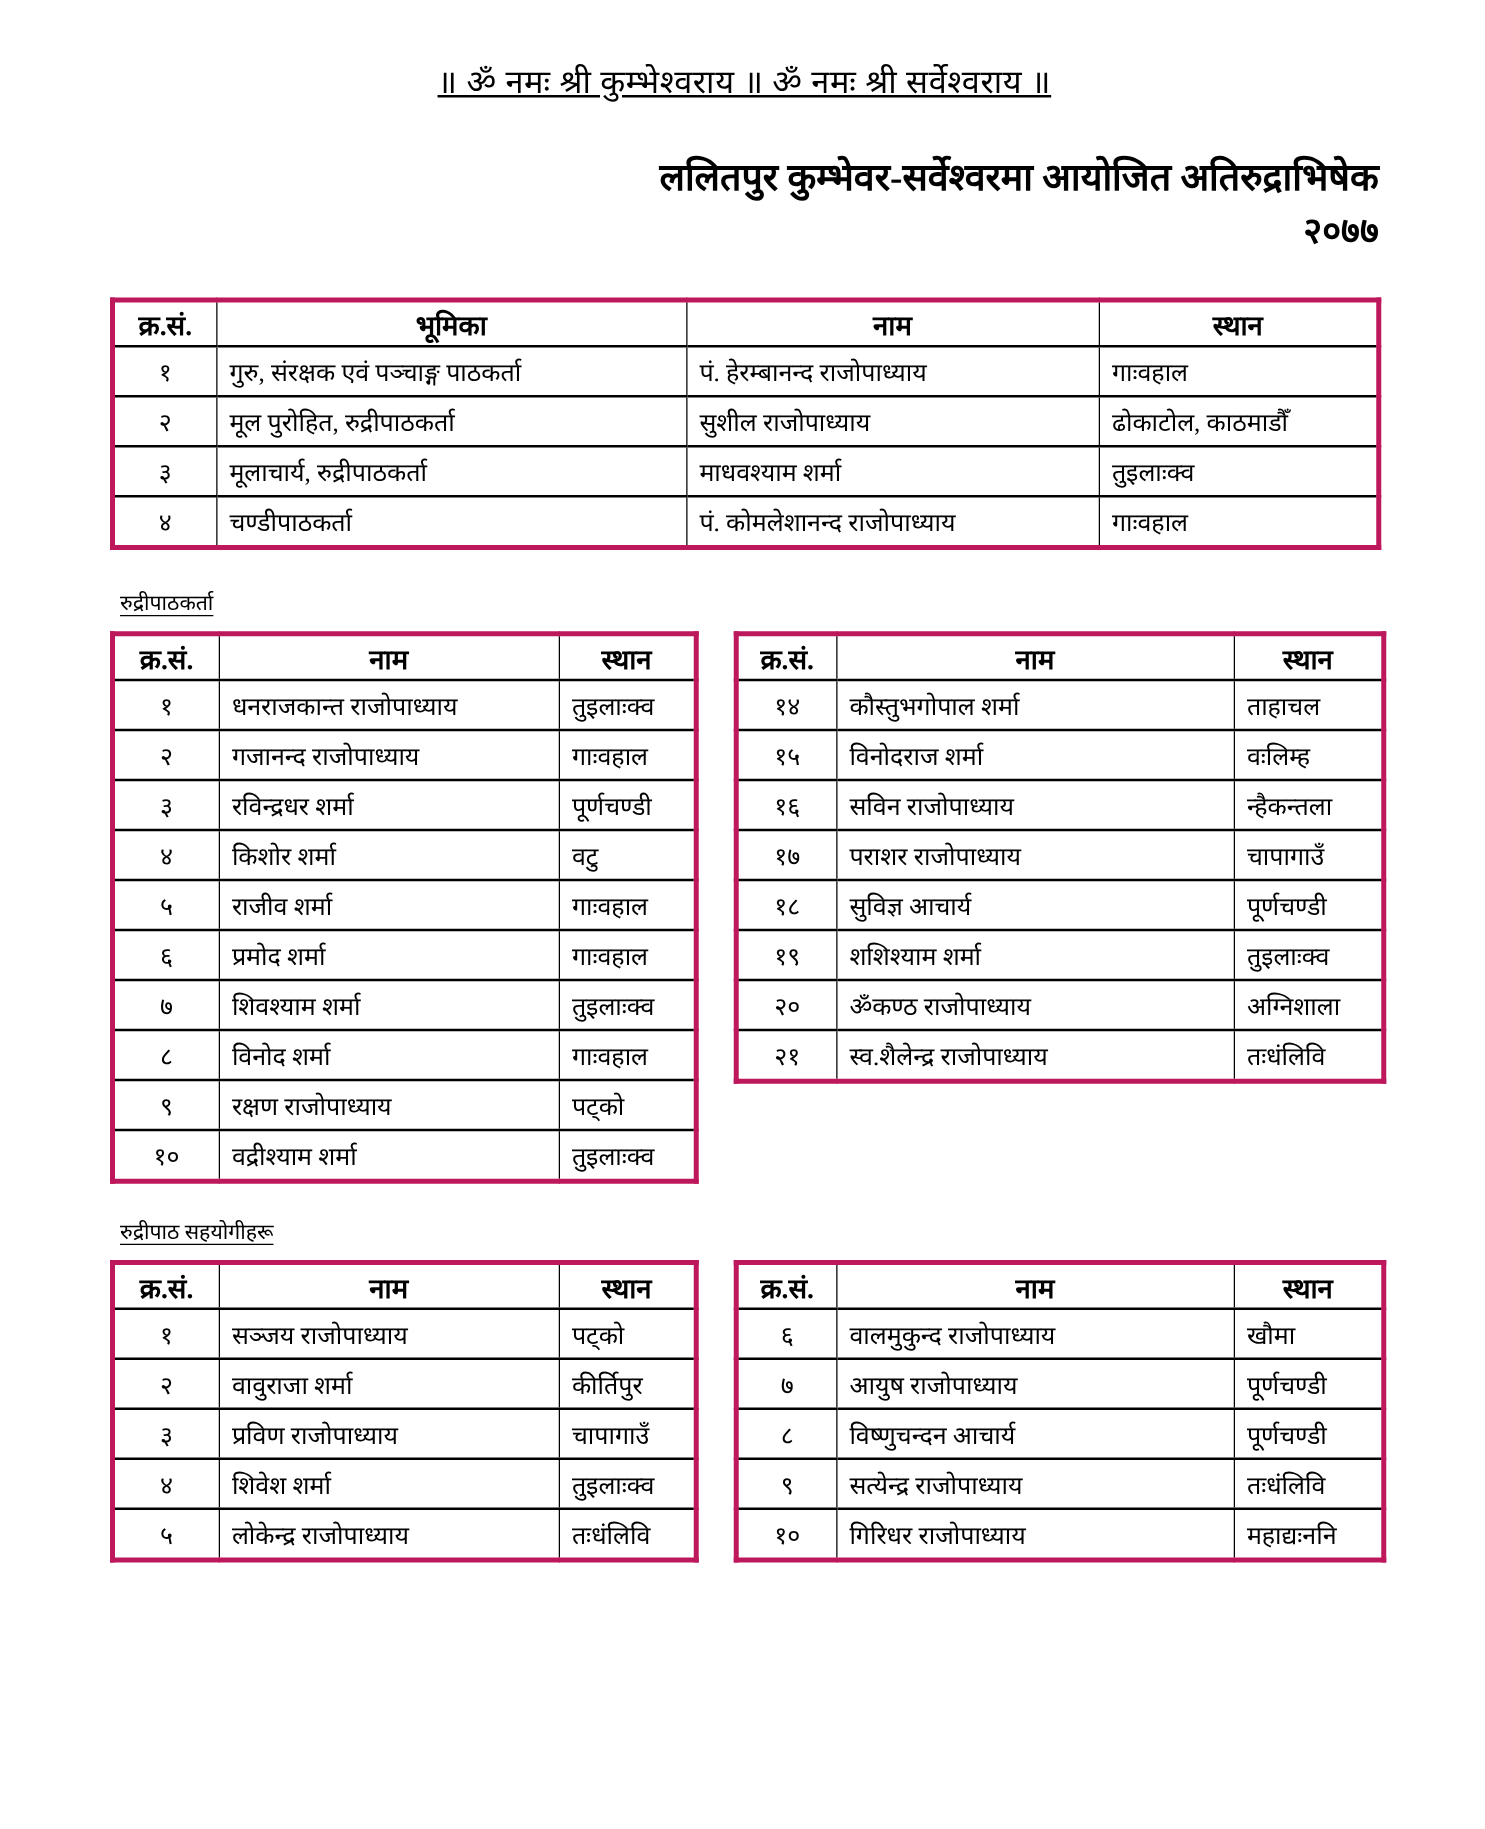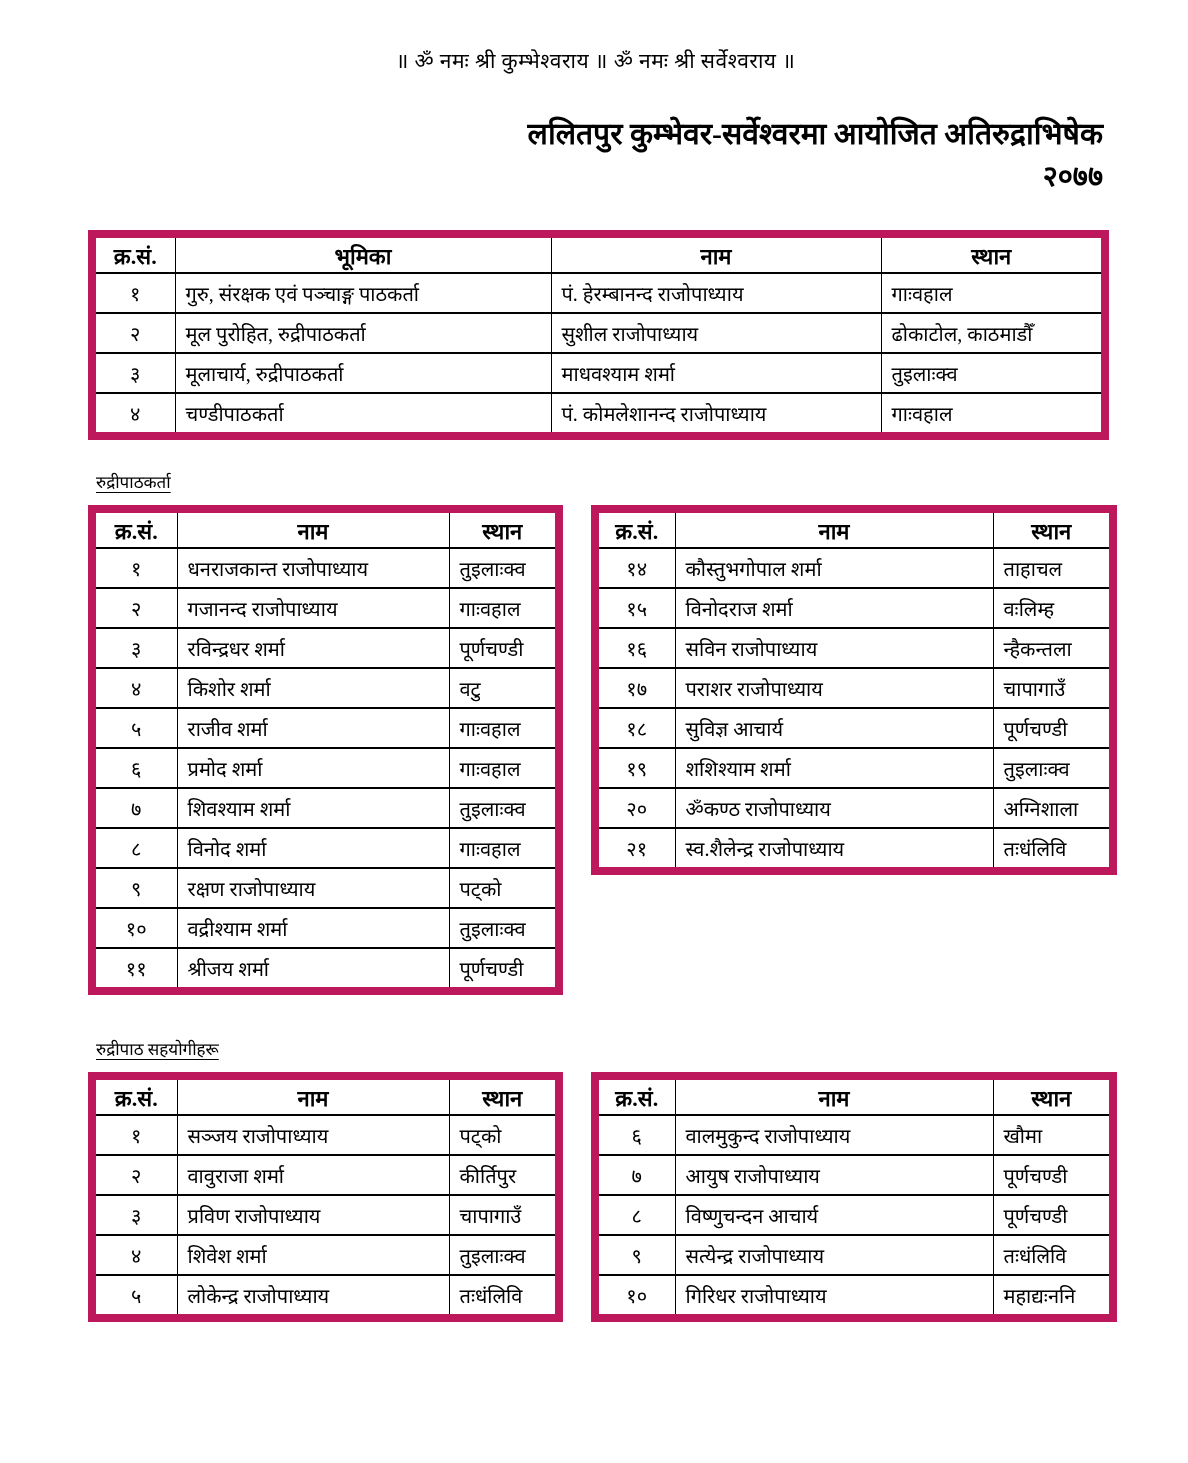--- a/index.html
+++ b/index.html
@@ -6,37 +6,38 @@
   body {
     width:1188px; height:1463px;
     font-family:"Liberation Serif","DejaVu Serif",serif;
     color:#000;
     -webkit-font-smoothing:antialiased;
   }
   .page { width:1015px; margin-left:88px; }
   .invocation {
     padding-top:46px;
     text-align:center;
-    font-size:21px;
+    font-size:26px;
     letter-spacing:0.5px;
+    text-decoration:underline;
   }
   .title {
     margin-top:38px;
     text-align:right;
     font-size:30px;
     font-weight:bold;
   }
   .year {
     margin-top:2px;
     text-align:right;
     font-size:29px;
     font-weight:bold;
   }
   table { border-collapse:collapse; table-layout:fixed; }
-  table.doc-table { border:8px solid #be185d; }
+  table.doc-table { border:4px solid #be185d; }
   .doc-table th, .doc-table td {
     border-left:1px solid #000;
     border-right:1px solid #000;
     border-top:2px solid #000;
     border-bottom:2px solid #000;
     font-size:20px;
     padding:0 6px;
     overflow:hidden;
     white-space:nowrap;
   }
@@ -184,25 +185,20 @@
           <tr>
             <td class="col-sn">९</td>
             <td class="col-txt">रक्षण राजोपाध्याय</td>
             <td class="col-txt">पट्को</td>
           </tr>
           <tr>
             <td class="col-sn">१०</td>
             <td class="col-txt">वद्रीश्याम शर्मा</td>
             <td class="col-txt">तुइलाःक्व</td>
           </tr>
-          <tr>
-            <td class="col-sn">११</td>
-            <td class="col-txt">श्रीजय शर्मा</td>
-            <td class="col-txt">पूर्णचण्डी</td>
-          </tr>
         </tbody>
       </table>
     <table class="doc-table side-table right-table">
       <colgroup>
           <col style="width:80px">
           <col style="width:318px">
           <col style="width:120px">
         </colgroup>
     <thead>
           <tr>
@@ -249,21 +245,21 @@
           </tr>
           <tr>
             <td class="col-sn">२१</td>
             <td class="col-txt">स्व.शैलेन्द्र राजोपाध्याय</td>
             <td class="col-txt">तःधंलिवि</td>
           </tr>
         </tbody>
       </table>
   </div>
 
-  <div class="section-heading" style="margin-top:42px">रुद्रीपाठ सहयोगीहरू</div>
+  <div class="section-heading" style="margin-top:26px">रुद्रीपाठ सहयोगीहरू</div>
 
   <div class="two-col">
     <table class="doc-table side-table left-table">
       <colgroup>
           <col style="width:85px">
           <col style="width:272px">
           <col style="width:110px">
         </colgroup>
     <thead>
           <tr>

